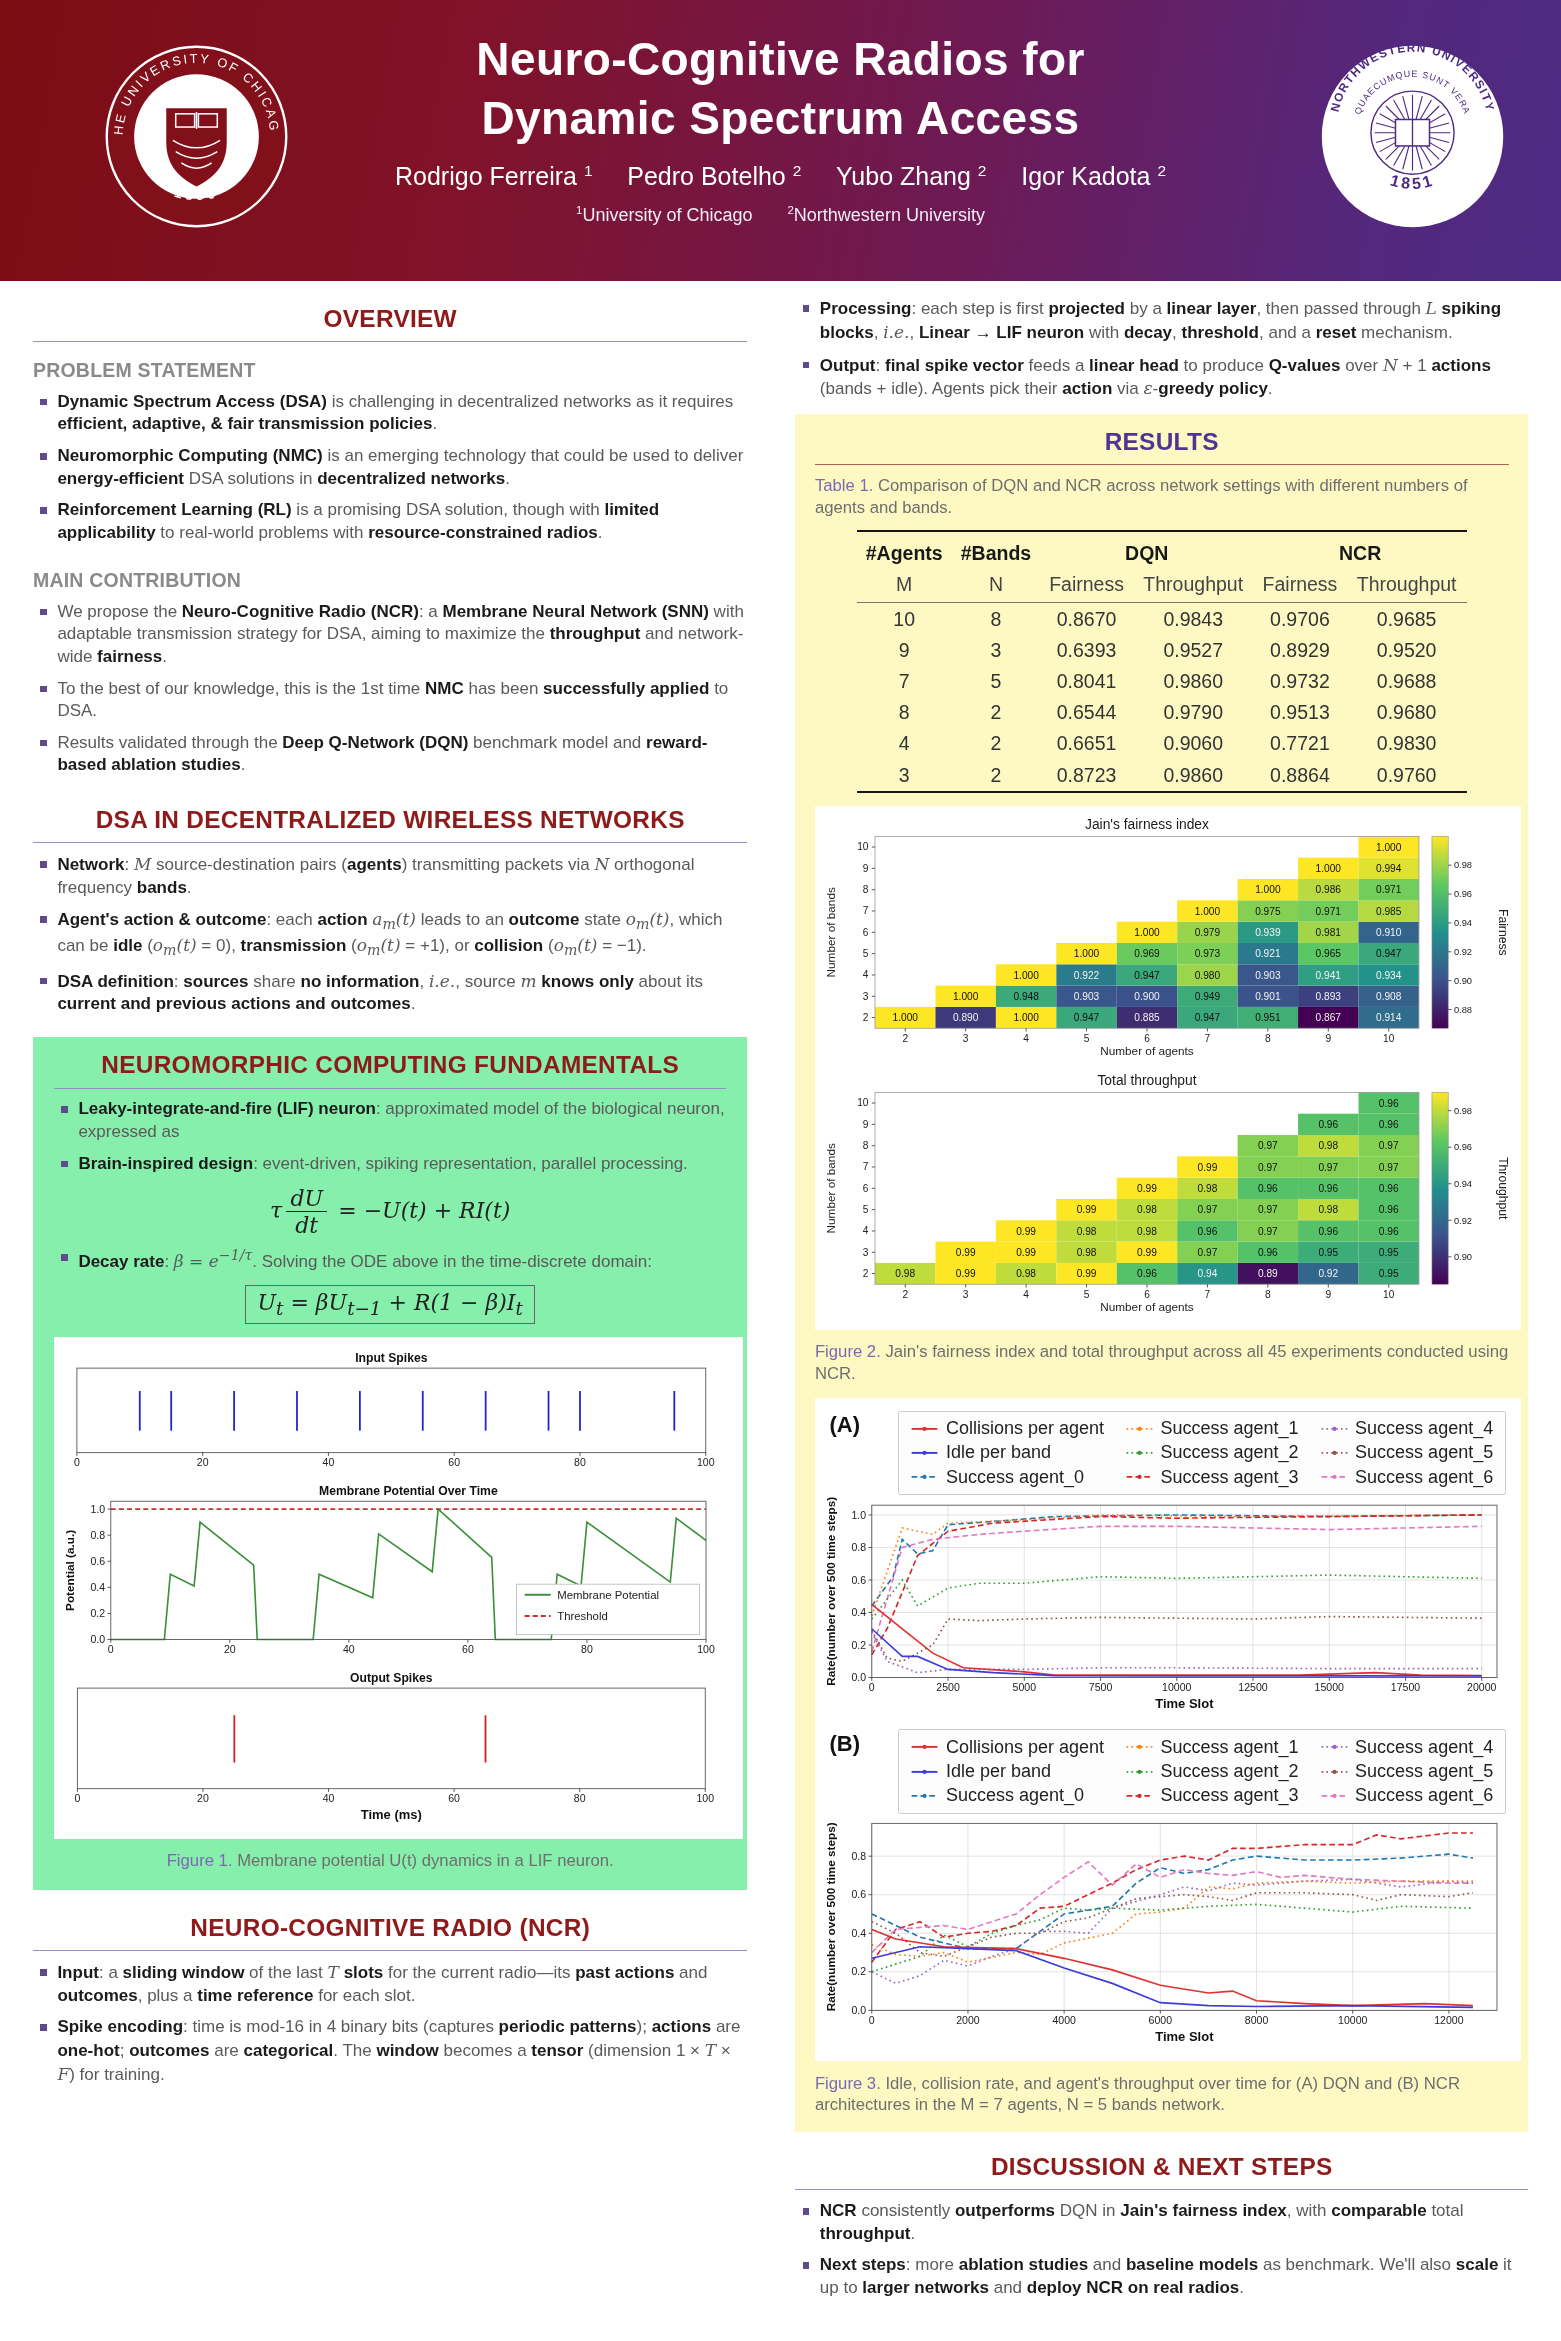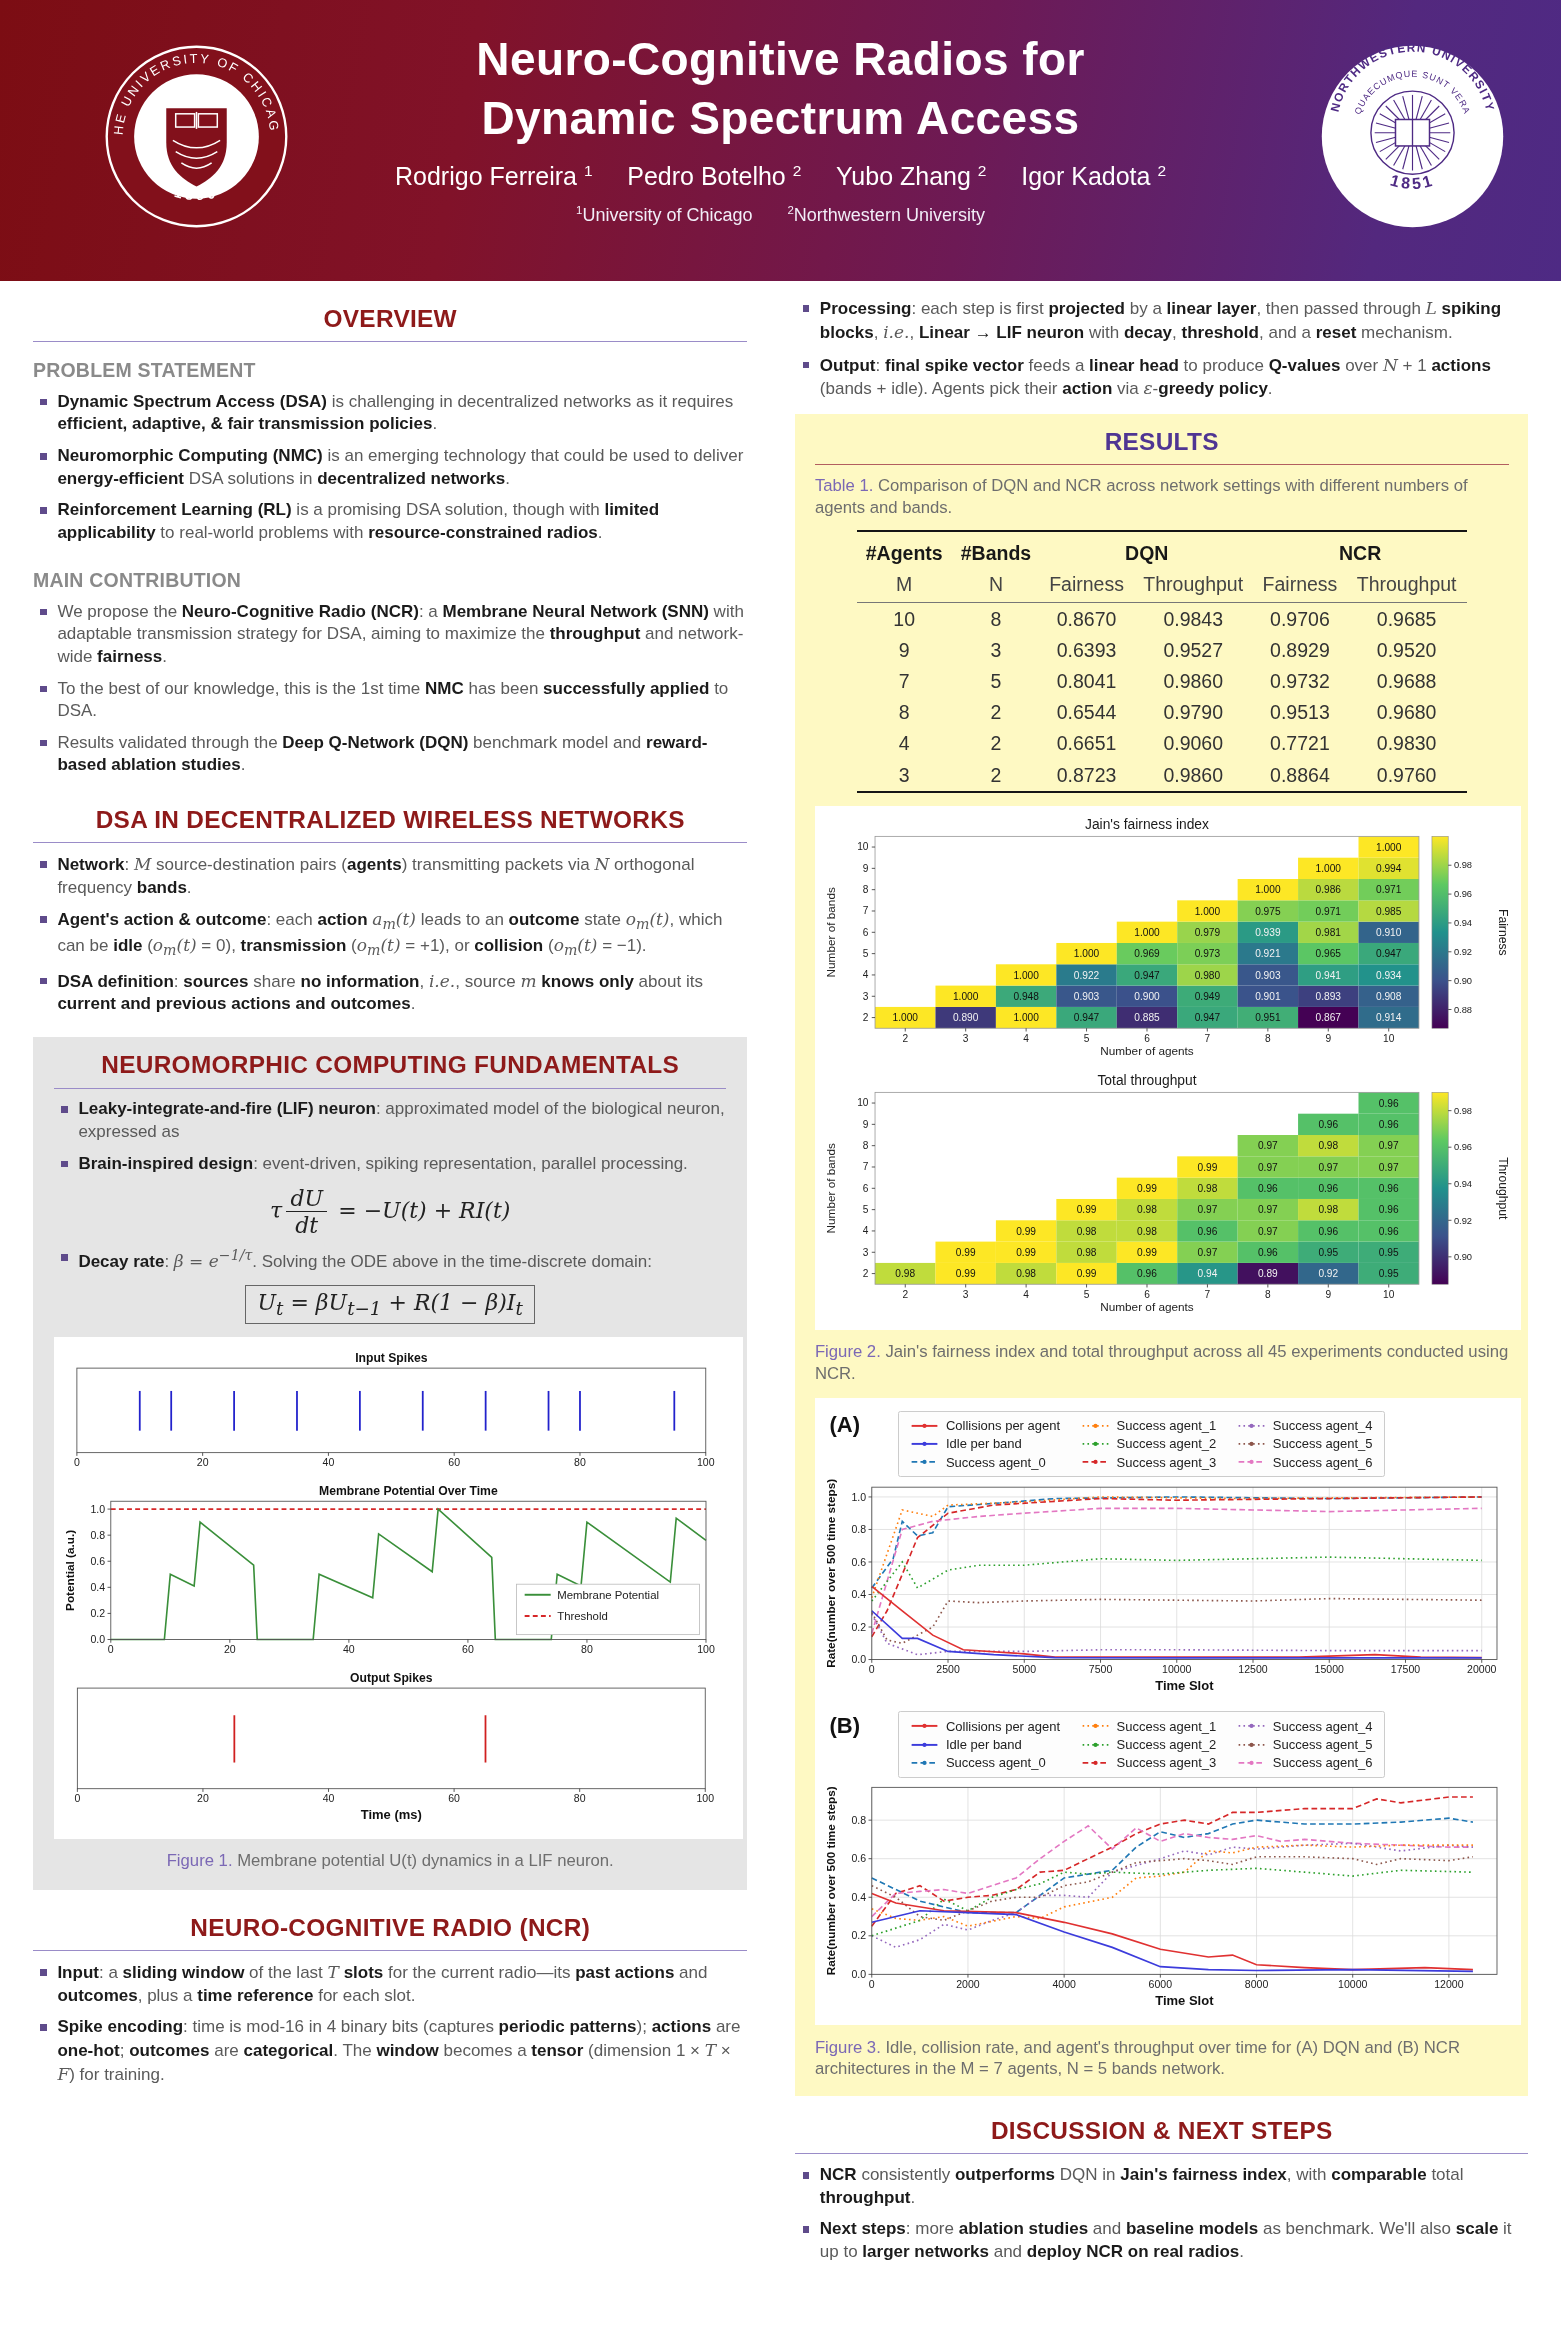--- a/index.html
+++ b/index.html
@@ -41,21 +41,21 @@
   ul.bullets b{color:#1b1b1b;font-weight:700;}
   ul.bullets i{font-family:"DejaVu Serif",serif;}
 
   .eqline{text-align:center;margin:11.4px 0 8.1px 0;}
   .eq{font-family:"DejaVu Serif",serif;font-style:italic;font-size:22px;color:#222;}
   .frac{display:inline-flex;flex-direction:column;vertical-align:middle;margin:0 4.1px;text-align:center;line-height:1.05;}
   .frac .fn{border-bottom:1.6px solid #222;padding:0 4.1px 1.6px 4.1px;}
   .frac .fd{padding-top:1.6px;}
   .eqbox{display:inline-block;border:1.3px solid #666;padding:4.1px 11.4px;background:transparent;}
 
-  .panel-pink{background:#e5e5e5;margin-top:21px;padding:14.6px 21px 18px 21px;}
+  .panel-pink{background:#86efac;margin-top:21px;padding:14.6px 21px 18px 21px;}
   .panel-lav{background:#fef9c3;margin-top:13px;padding:13px 19.5px 16.3px 19.5px;}
 
   .figbox{background:#fff;margin:13px auto 0 auto;padding:9.8px 8.1px;}
   .caption{font-size:16.7px;color:#6e6e6e;line-height:1.3;margin-top:11.4px;}
   .caption .capnum{color:#7b68b5;}
   .caption.center{text-align:center;}
 
   
   table.results{border-collapse:collapse;margin:11.4px auto 4.9px auto;width:88%;
     border-top:2.4px solid #151515;border-bottom:2.4px solid #151515;}
@@ -63,21 +63,21 @@
   table.results thead tr.g th{color:#181818;font-weight:700;padding-top:9.8px;}
   table.results thead tr.s th{color:#444;border-bottom:1.3px solid #777;padding-bottom:6.5px;}
   table.results td{color:#333;}
 
   
   .fig3-sub{position:relative;margin-top:3.3px;}
   .panel-label{position:absolute;left:6.5px;top:1.6px;font-size:22px;font-weight:800;color:#111;}
   .legend3{display:grid;grid-template-columns:repeat(3,auto);column-gap:21px;row-gap:3.3px;
     border:1px solid #ccc;border-radius:2.4px;background:#fdfdfd;
     width:fit-content;margin:0 0 1.6px 75px;padding:6.5px 11.4px;}
-  .legend3 .li{display:flex;align-items:center;gap:6.5px;font-size:13px;color:#222;white-space:nowrap;}
+  .legend3 .li{display:flex;align-items:center;gap:6.5px;font-size:18px;color:#222;white-space:nowrap;}
 
   svg text{font-family:"Liberation Sans",sans-serif;}
 </style>
 </head>
 <body>
 
 <div class="poster">
 
   <header class="header">
     <svg class="seal uc" width="189" height="189" viewBox="0 0 200 200">

